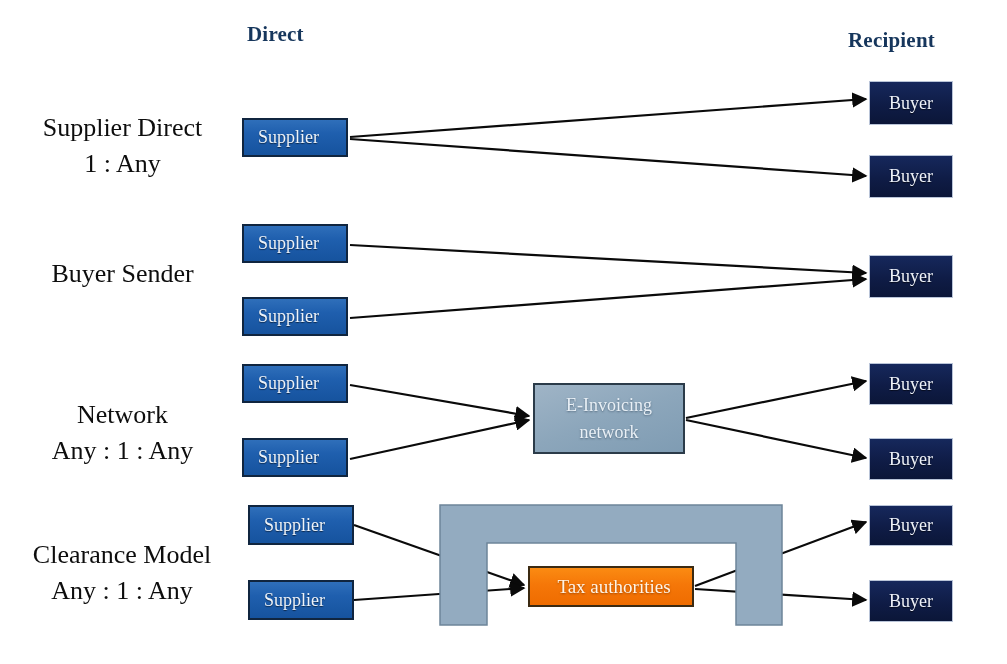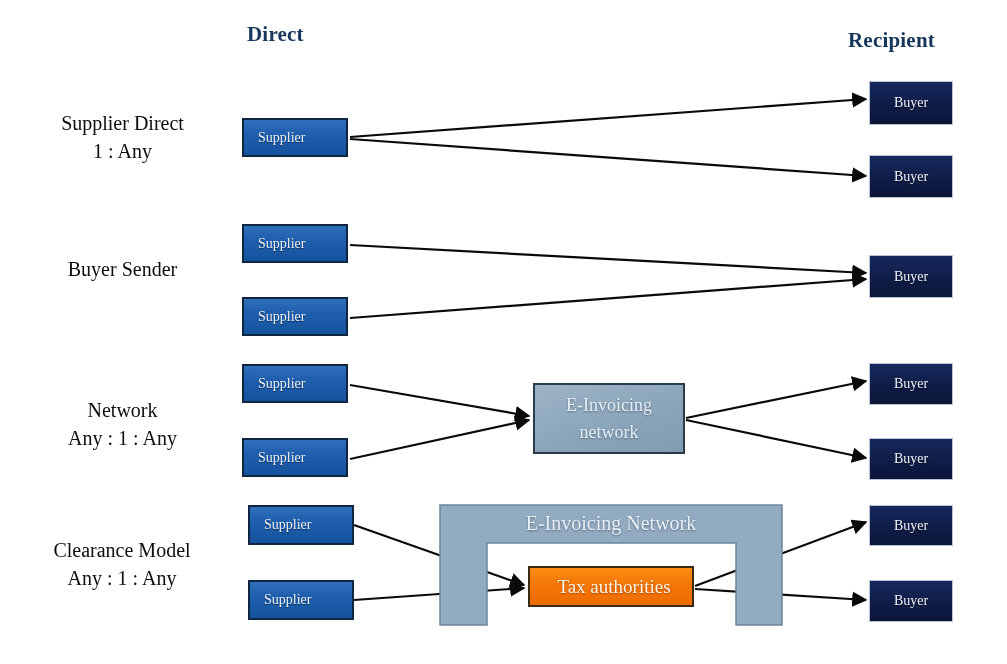--- a/index.html
+++ b/index.html
@@ -22,36 +22,36 @@
     letter-spacing:.2px;
     white-space:nowrap;
   }
   .col-header.sender{left:247px;top:22px;}
   .col-header.recipient{left:848px;top:22px;margin-top:6px;}
 
   
   .row-label{
     position:absolute;
     text-align:center;
-    font-size:20px;
+    font-size:26px;
     color:#0d0d0d;
     line-height:1.38;
     white-space:nowrap;
   }
   .row-label .l1{display:block;}
   .row-label .l2{display:block;}
 
   
   .node{
     position:absolute;
     box-sizing:border-box;
     display:flex;
     align-items:center;
     justify-content:center;
-    font-size:14px;
+    font-size:18px;
     white-space:nowrap;
     overflow:hidden;
   }
   .node.supplier{
     background:linear-gradient(180deg,#2f6fba 0%,#1f5fae 38%,#16539e 100%);
     border:2px solid #10253f;
     color:#eef4fb;
     text-shadow:0 1px 1px rgba(0,0,0,.55);
     justify-content:flex-start;
     padding-left:14px;
@@ -159,21 +159,20 @@
 
   <div class="row-label" style="left:22px;top:537px;width:200px;">
     <span class="l1">Clearance Model</span>
     <span class="l2">Any : 1 : Any</span>
   </div>
 
   <svg class="shape" style="z-index:0;" viewBox="0 0 1007 664">
     <polygon points="440,505 782,505 782,625 736,625 736,543 487,543 487,625 440,625" fill="#93abc0" stroke="#6e8599" stroke-width="1.5"></polygon>
   </svg>
 
-  <div class="ushape-label" style="left:440px;top:512px;width:342px;">E-Invoicing Network</div>
 
   <div class="node supplier" style="left:248px;top:505px;width:106px;height:40px;z-index:3;">Supplier</div>
   <div class="node supplier" style="left:248px;top:580px;width:106px;height:40px;z-index:3;">Supplier</div>
 
   <div class="node tax" style="left:528px;top:566px;width:166px;height:41px;z-index:4;padding-left:6px;">Tax authorities</div>
 
   <div class="node buyer" style="left:869px;top:505px;width:84px;height:41px;z-index:3;">Buyer</div>
   <div class="node buyer" style="left:869px;top:580px;width:84px;height:42px;z-index:3;">Buyer</div>
 
 </div>

